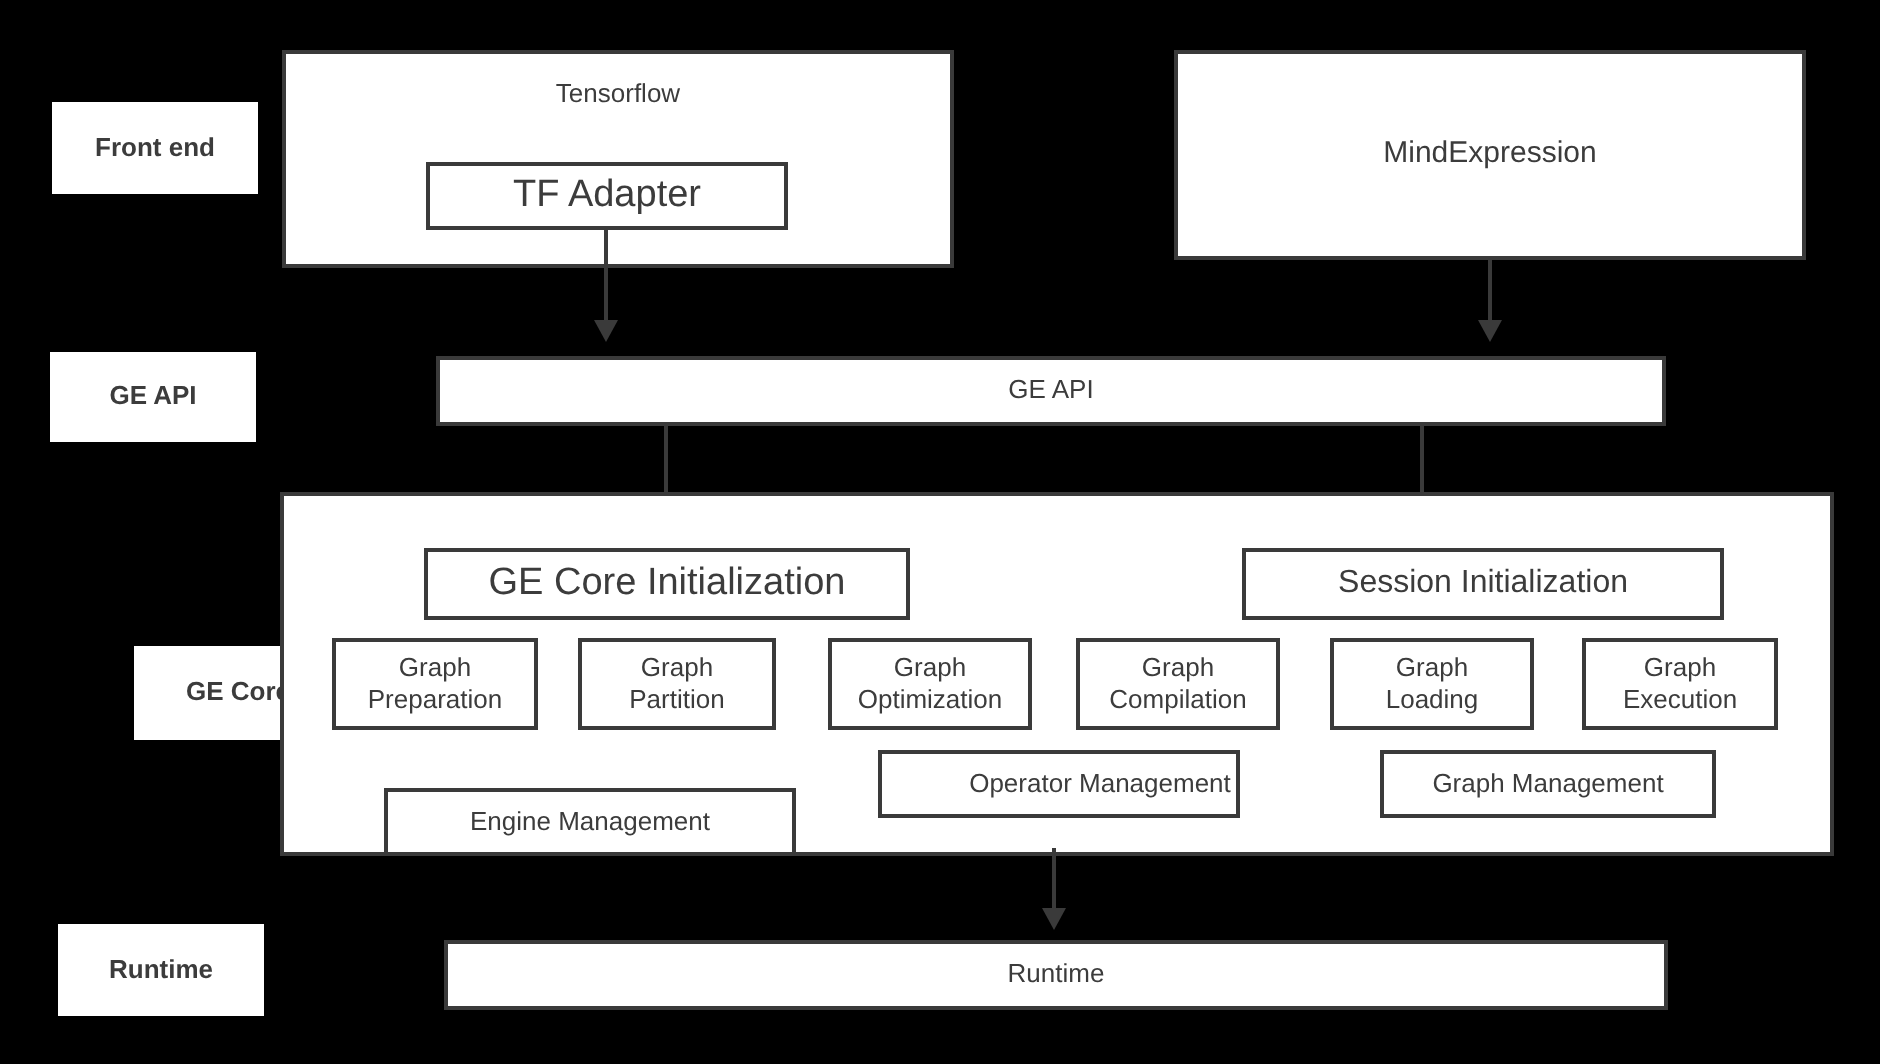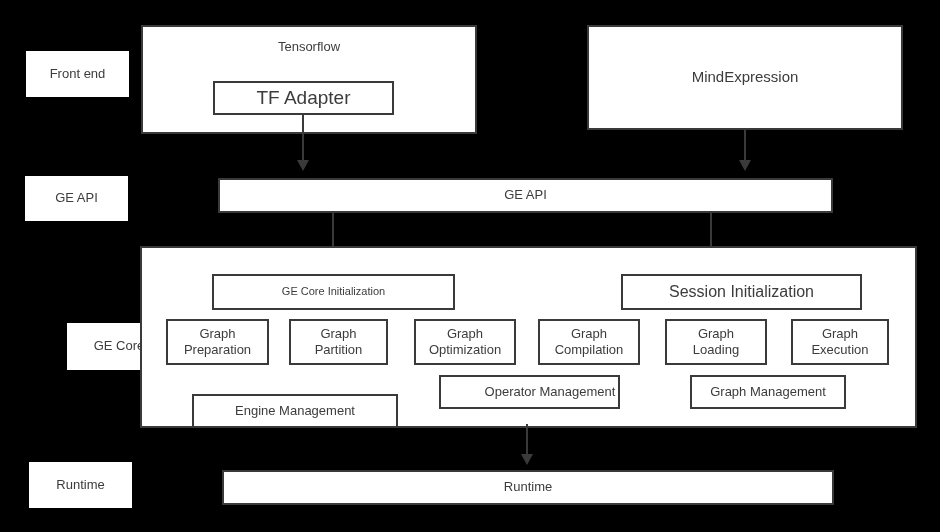--- a/index.html
+++ b/index.html
@@ -35,20 +35,21 @@
   .bordered {
     border: 2px solid #3a3a3a;
   }
   .container-box {
     border: 2px solid #3a3a3a;
     background: #ffffff;
     display: block;
   }
   .label-left {
     font-size: 13px;
+    font-weight: bold;
   }
   .lvl-title {
     position: absolute;
     color: #3c3c3c;
     font-size: 13px;
     text-align: center;
     width: 100%;
     top: 12px;
     left: 0;
   }
@@ -111,21 +112,21 @@
   </div>
 
   <div class="vline" style="left:332px; top:213px; height:48px;"></div>
   <div class="arrowhead" style="left:327px; top:259px;"></div>
 
   <div class="vline" style="left:710px; top:213px; height:48px;"></div>
   <div class="arrowhead" style="left:705px; top:259px;"></div>
 
   <div class="container-box" style="position:absolute; left:140px; top:246px; width:773px; height:178px;"></div>
 
-  <div class="box bordered" style="left:212px; top:274px; width:243px; height:36px; font-size:11px;">
+  <div class="box bordered" style="left:212px; top:274px; width:243px; height:36px; font-size:19px;">
     <span>GE Core Initialization</span>
   </div>
 
   <div class="box bordered" style="left:621px; top:274px; width:241px; height:36px; font-size:16px;">
     <span>Session Initialization</span>
   </div>
 
   <div class="box bordered" style="left:166px; top:319px; width:103px; height:46px; font-size:13px;">
     <span>Graph
 Preparation</span>
@@ -157,21 +158,21 @@
   </div>
 
   <div class="box bordered" style="left:192px; top:394px; width:206px; height:34px; font-size:13px;">
     <span>Engine Management</span>
   </div>
 
   <div class="box bordered" style="left:439px; top:375px; width:181px; height:34px; font-size:13px;padding-left:41px;">
     <span>Operator Management</span>
   </div>
 
-  <div class="box bordered" style="left:690px; top:375px; width:156px; height:34px; font-size:13px;">
+  <div class="box bordered" style="left:690px; top:375px; width:168px; height:34px; font-size:13px;">
     <span>Graph Management</span>
   </div>
 
   <div class="vline" style="left:526px; top:424px; height:32px;"></div>
   <div class="arrowhead" style="left:521px; top:454px;"></div>
 
   <div class="box bordered" style="left:222px; top:470px; width:612px; height:35px; font-size:13px;">
     <span>Runtime</span>
   </div>
 

